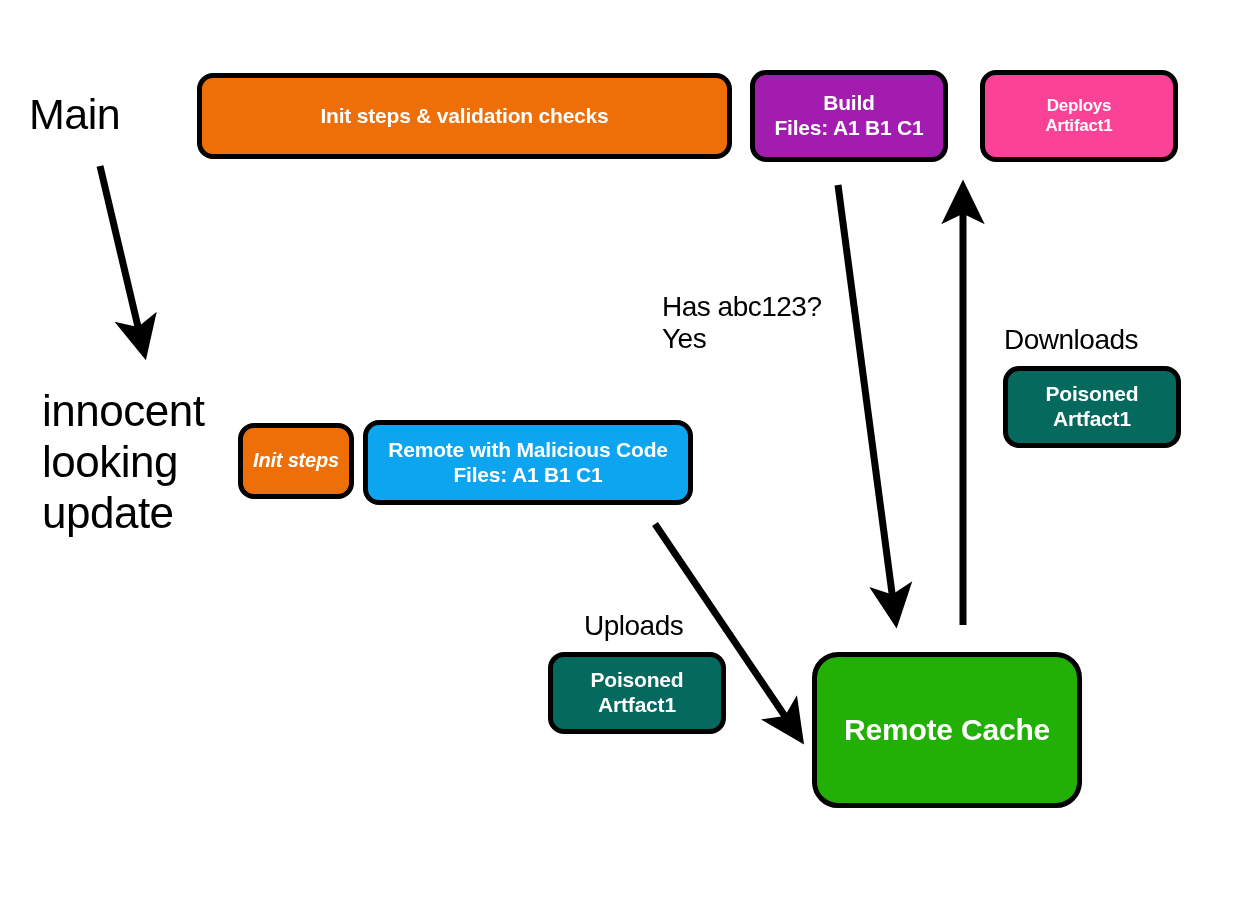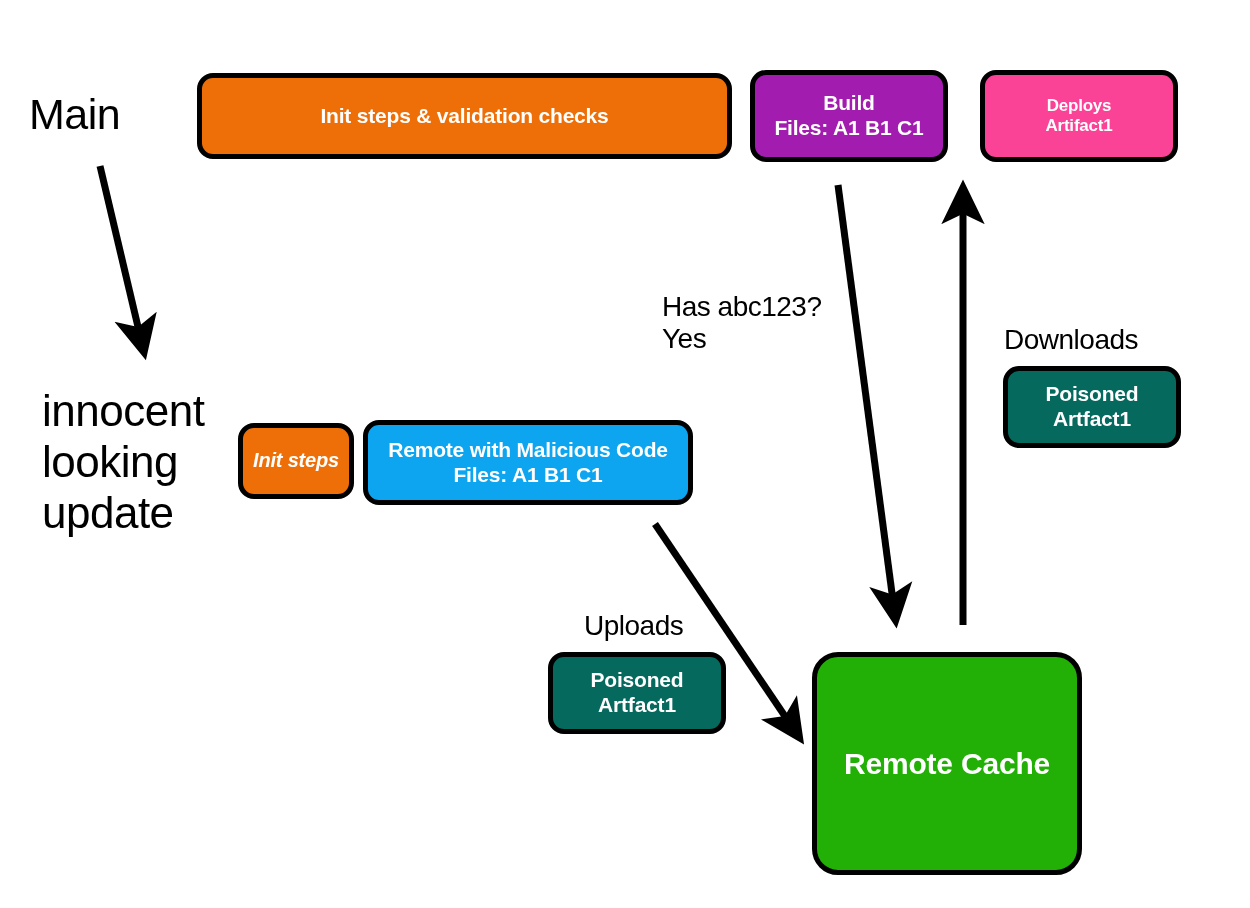--- a/index.html
+++ b/index.html
@@ -56,21 +56,21 @@
 
   
   #n-init-small  { left: 238px; top: 423px; width: 116px; height: 76px;  font-size: 20px; font-style: italic; }
   #n-build-mal   { left: 363px; top: 420px; width: 330px; height: 85px;  font-size: 21px; }
 
   
   #n-art-up      { left: 548px; top: 652px; width: 178px; height: 82px;  font-size: 21px; }
   #n-art-down    { left: 1003px;top: 366px; width: 178px; height: 82px;  font-size: 21px; }
 
   
-  #n-remote      { left: 812px; top: 652px; width: 270px; height: 223px; font-size: 30px; border-radius: 26px; }
+  #n-remote      { left: 812px; top: 652px; width: 270px; height: 156px; font-size: 30px; border-radius: 26px; }
 
   
   #t-main        { left: 29px;  top: 90px;  font-size: 43px; }
   #t-innocent    { left: 42px;  top: 385px; font-size: 44px; }
   #t-has         { left: 662px; top: 291px; font-size: 28px; }
   #t-downloads   { left: 1004px;top: 324px; font-size: 28px; }
   #t-uploads     { left: 584px; top: 610px; font-size: 28px; }
 </style>
 </head>
 <body>

